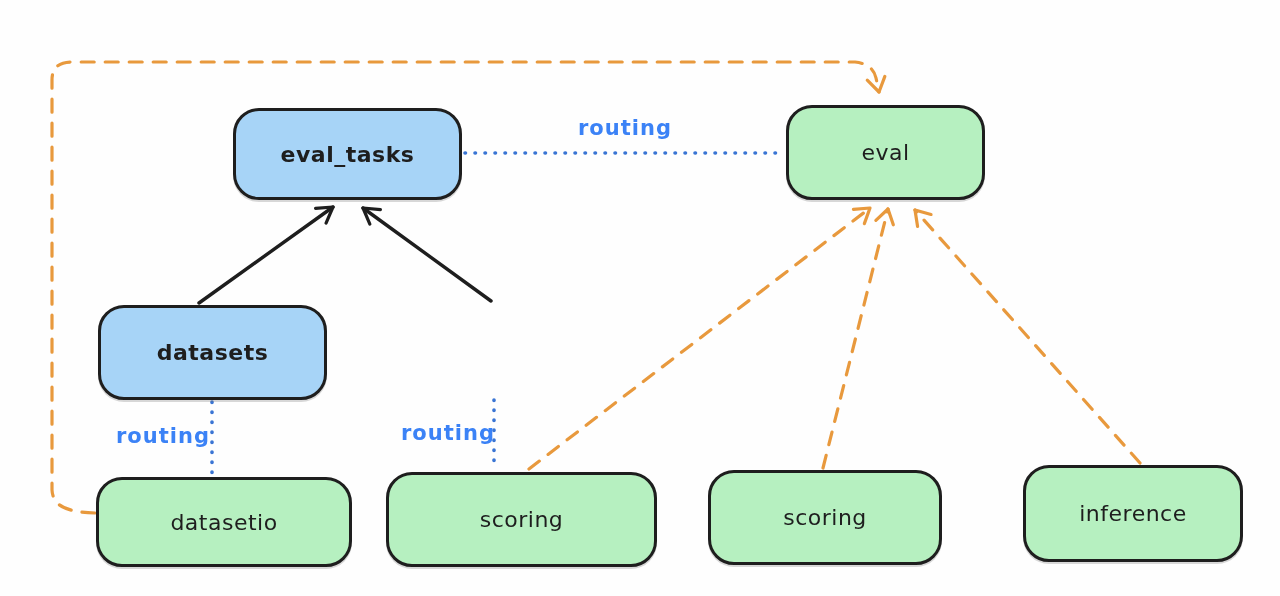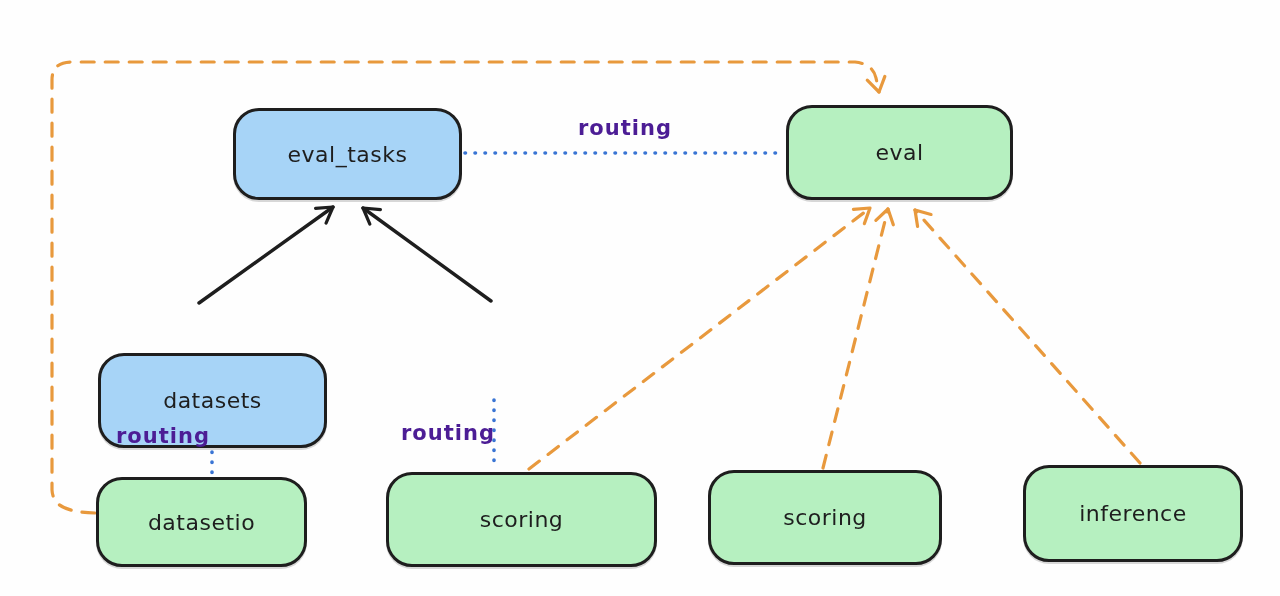--- a/index.html
+++ b/index.html
@@ -19,35 +19,35 @@
     border: 3px solid #1e1e1e;
     border-radius: 26px;
     display: flex;
     align-items: center;
     justify-content: center;
     font-size: 22px;
     color: #1e1e1e;
     letter-spacing: 0.5px;
     box-shadow: 0 2px 0 rgba(100,100,100,0.25);
   }
-  .node.blue  { background: #a7d4f7; }
+  .node.blue  { background: #a7d4f7; font-weight: bold; }
   .node.green { background: #b6f0c0; }
 
   #node-eval-tasks        { left: 233px; top: 108px; width: 229px; height: 92px; }
-  #node-eval              { left: 786px; top: 105px; width: 227px; height: 95px; }
-  #node-datasets          { left:  98px; top: 305px; width: 229px; height: 95px; margin-top: 48px; }
+  #node-eval              { left: 786px; top: 105px; width: 199px; height: 95px; }
+  #node-datasets          { left:  98px; top: 305px; width: 229px; height: 95px; }
   #node-scoring-functions { left: 379px; top: 303px; width: 231px; height: 95px; }
-  #node-datasetio         { left:  96px; top: 477px; width: 211px; height: 90px; }
+  #node-datasetio         { left:  96px; top: 477px; width: 256px; height: 90px; }
   #node-scoring           { left: 386px; top: 472px; width: 271px; height: 95px; }
   #node-agents            { left: 708px; top: 470px; width: 234px; height: 95px; }
   #node-inference         { left: 1023px; top: 465px; width: 220px; height: 97px; text-align: center; }
 
   .edge-label {
     position: absolute;
-    color: #4c1d95;
+    color: #3b82f6;
     font-size: 21px;
     font-weight: 600;
     letter-spacing: 1px;
   }
   #routing-top  { left: 578px; top: 116px; }
   #routing-left { left: 116px; top: 424px; }
   #routing-mid  { left: 401px; top: 421px; }
 </style>
 </head>
 <body>

